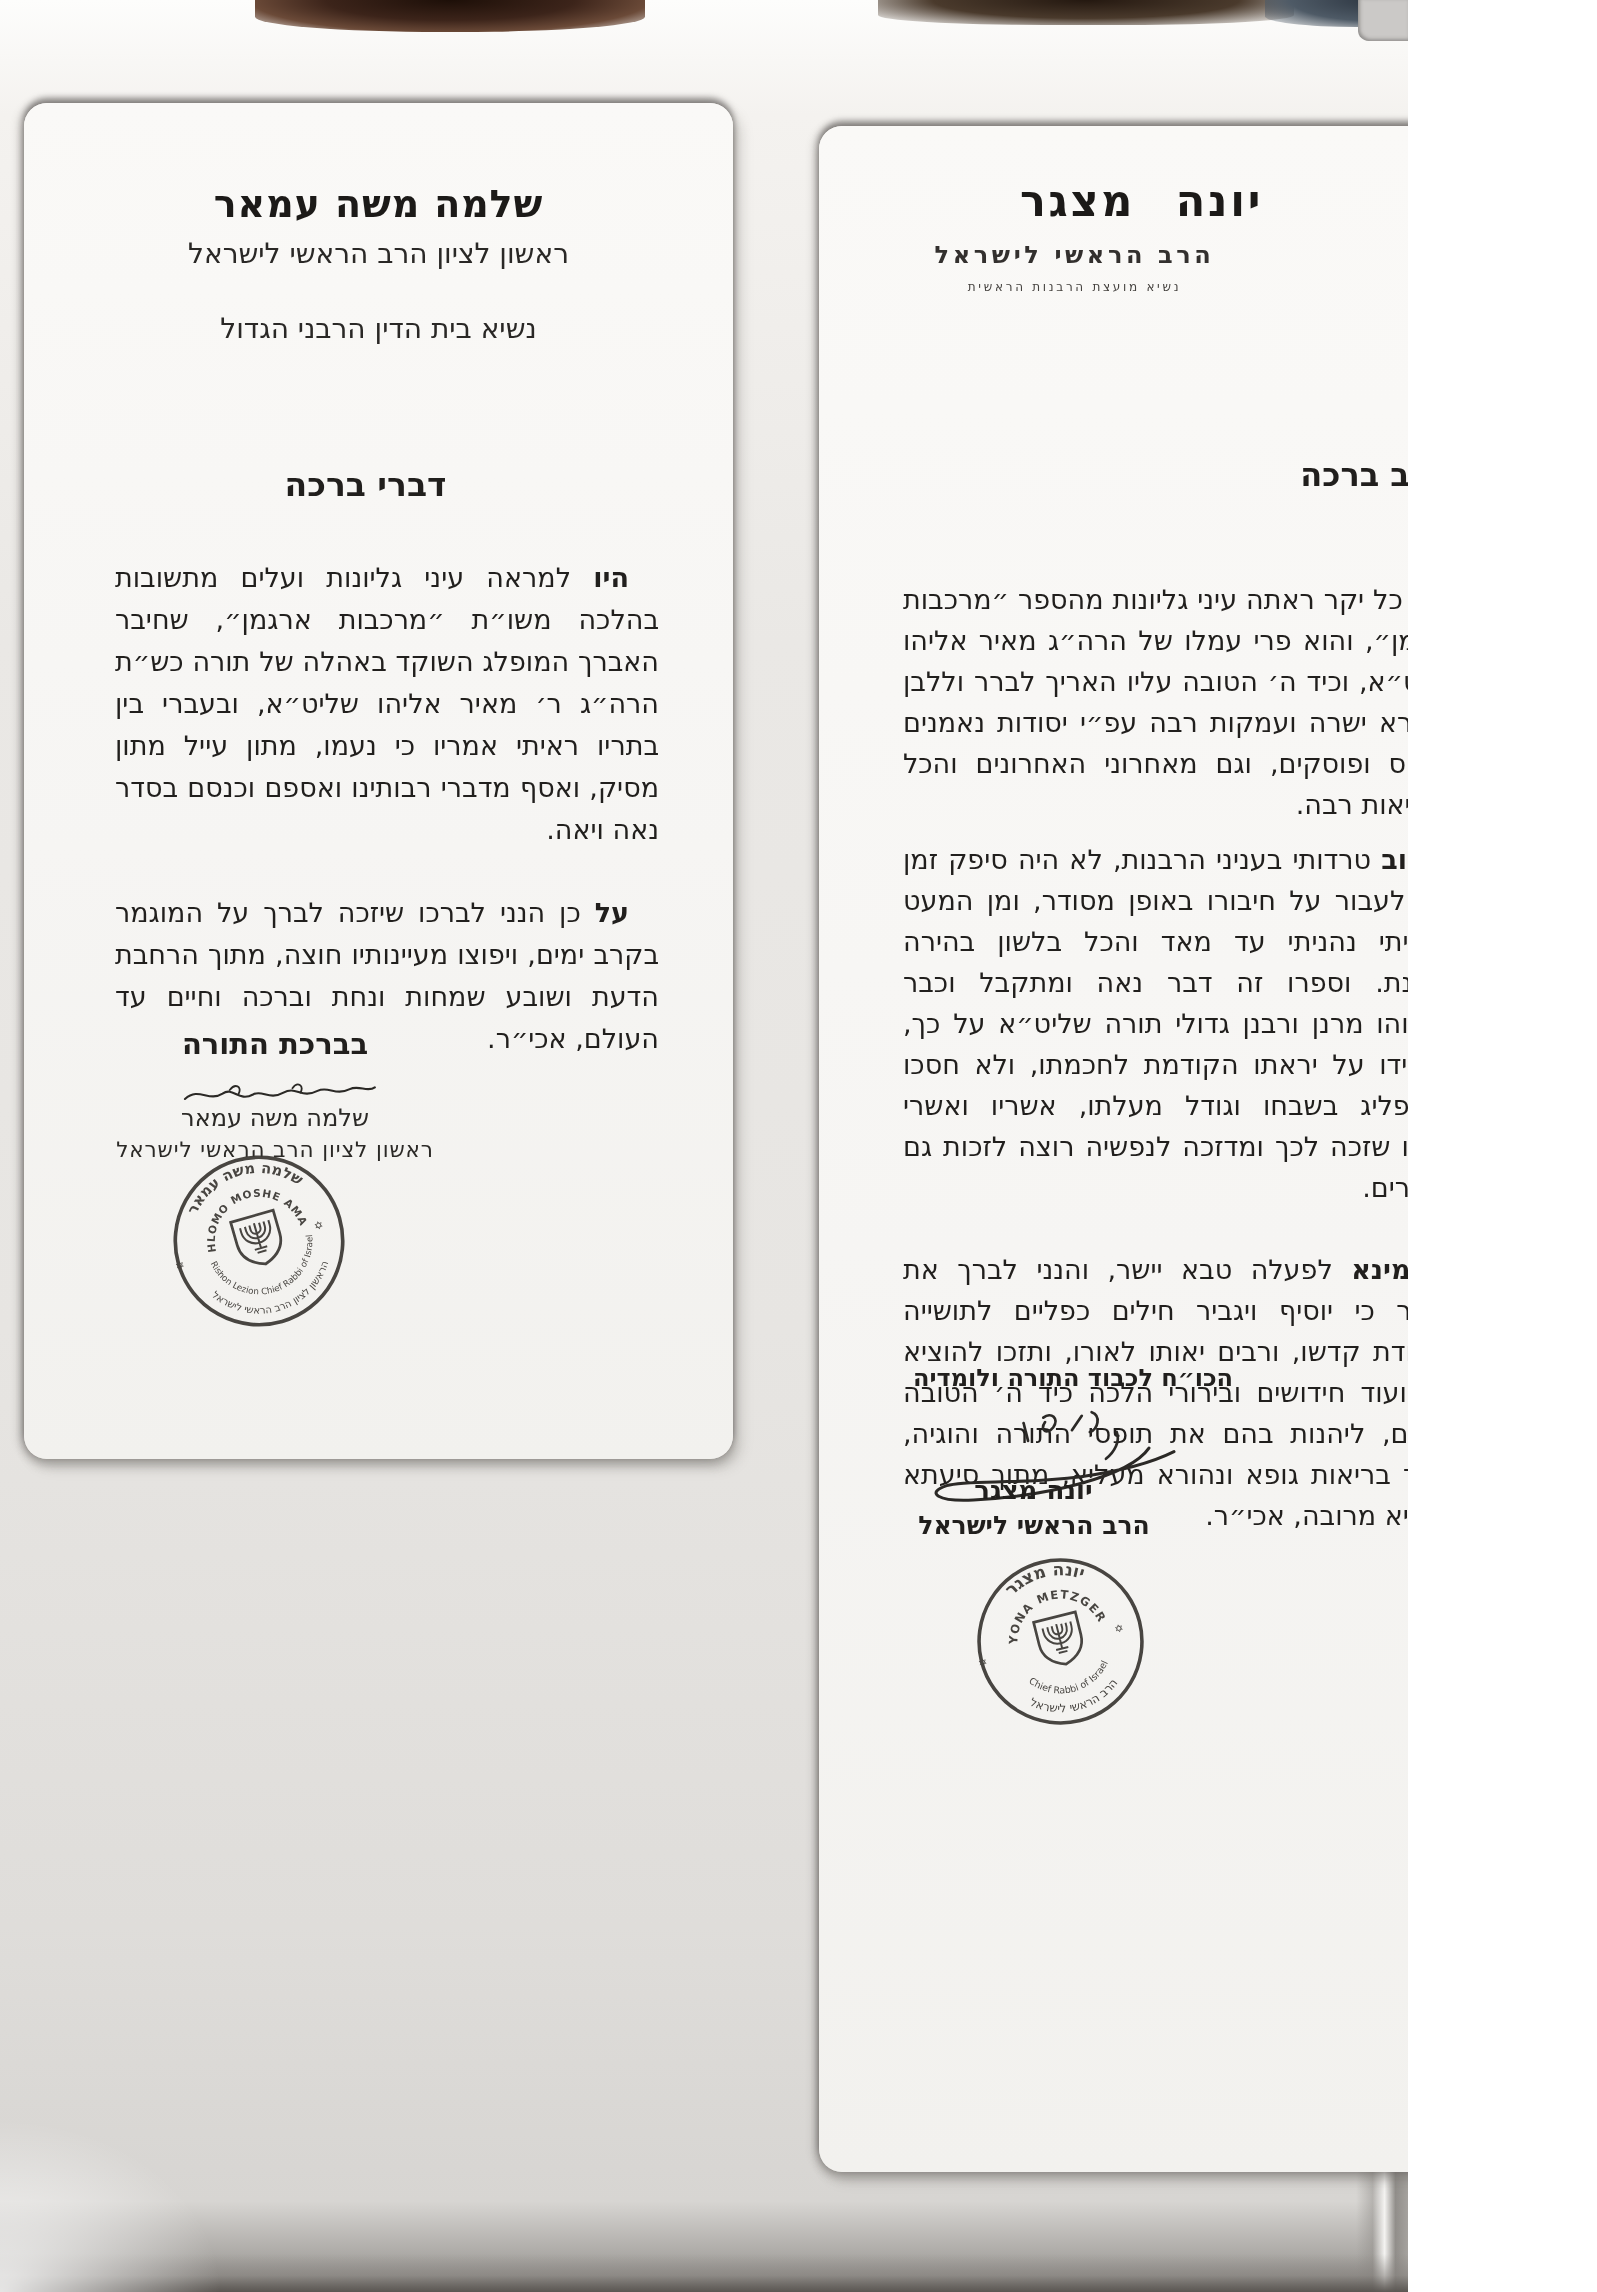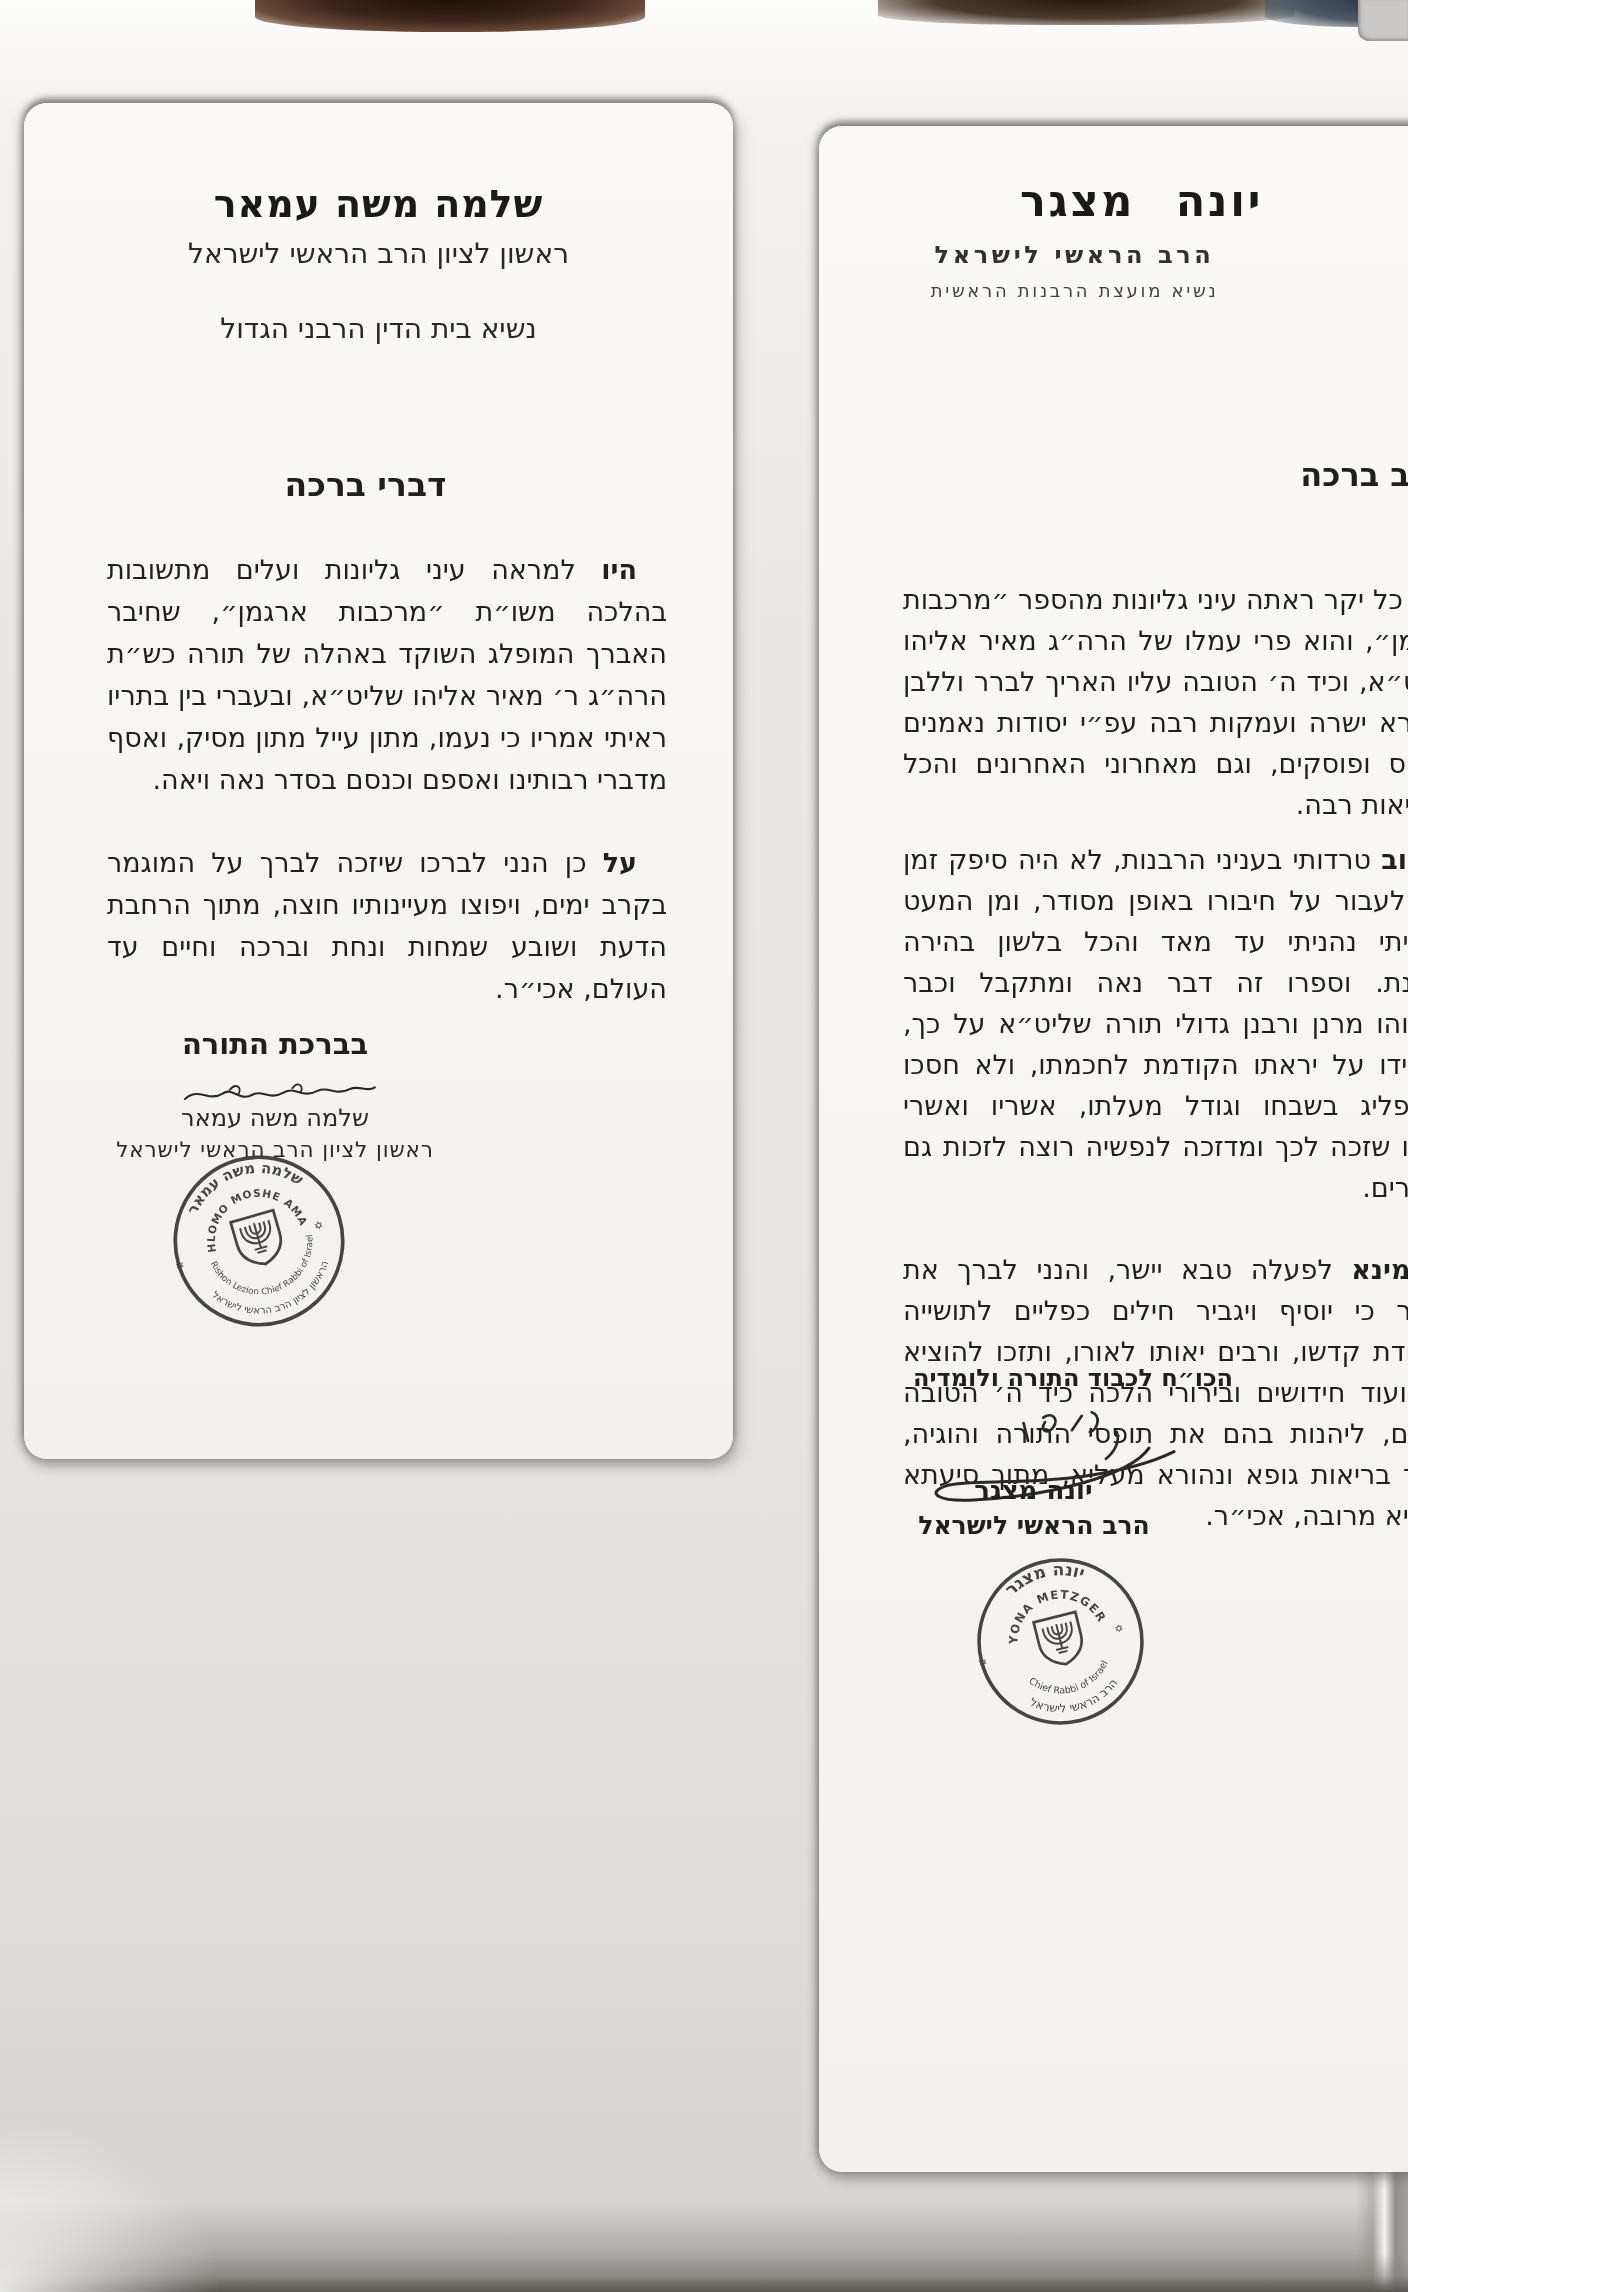--- a/index.html
+++ b/index.html
@@ -35,32 +35,32 @@
 
   .abs{position:absolute;}
   .ctr{text-align:center;}
 
   
   .l-name{top:79px;left:0;right:0;font-size:38px;font-weight:bold;letter-spacing:0.9px;color:#1c1a18;}
   .l-sub1{top:134px;left:0;right:0;font-size:28px;color:#2a2826;}
   .l-sub2{top:176px;left:0;right:0;font-size:28px;color:#2a2826;margin-top:33px;}
   .l-title{top:362px;left:0;right:41px;font-size:33px;font-weight:bold;padding-left:15px;}
   .l-body{top:446px;right:66px;width:560px;font-size:27px;line-height:42px;text-align:justify;}
-  .l-body p{margin:0;text-indent:30px;}
+  .l-body p{margin:8px;text-indent:30px;}
   .l-body p + p{margin-top:41px;}
   .l-closing{top:924px;left:0;width:502px;font-size:29px;font-weight:bold;}
   .l-sig-svg{top:960px;left:152px;width:206px;height:54px;}
   .l-sig-name{top:1001px;left:54px;width:394px;font-size:24px;color:#2b2926;}
   .l-sig-title{top:1034px;left:36px;width:430px;font-size:21.5px;letter-spacing:0.9px;color:#2b2926;}
   .l-stamp{top:1046px;left:143px;width:184px;height:184px;transform:rotate(-16deg);}
 
   
   .r-name{top:50px;left:0;right:36px;font-size:43px;font-weight:bold;letter-spacing:2.7px;word-spacing:23px;color:#1c1a18;}
   .r-sub1{top:115px;left:0;right:170px;font-size:24px;font-weight:bold;letter-spacing:3.6px;color:#33302e;}
-  .r-sub2{top:154px;left:0;right:170px;font-size:18px;letter-spacing:2.7px;color:#45423f;}
+  .r-sub2{top:154px;left:0;right:170px;font-size:12px;letter-spacing:2.7px;color:#45423f;}
   .r-title{top:330px;left:0;right:27px;font-size:32px;font-weight:bold;text-align:right;}
   .r-body{top:441px;right:27px;width:582px;font-size:27px;line-height:41px;text-align:justify;}
   .r-body p{margin:12px;text-indent:21.5px;}
   .r-body p + p{margin-top:14.3px;}
   .r-body p.gap-lg{margin-top:41px;}
   .r-closing{top:1238px;left:94px;font-size:24px;font-weight:bold;white-space:nowrap;direction:rtl;}
   .r-sig-svg{top:1270px;left:90px;width:282px;height:148px;}
   .r-sig-name{top:1349px;left:107px;width:215px;font-size:26px;font-weight:bold;}
   .r-sig-title{top:1385px;left:67px;width:296px;font-size:25px;font-weight:600;}
   .r-stamp{top:1426px;left:152px;width:179px;height:179px;transform:rotate(-14deg);}

